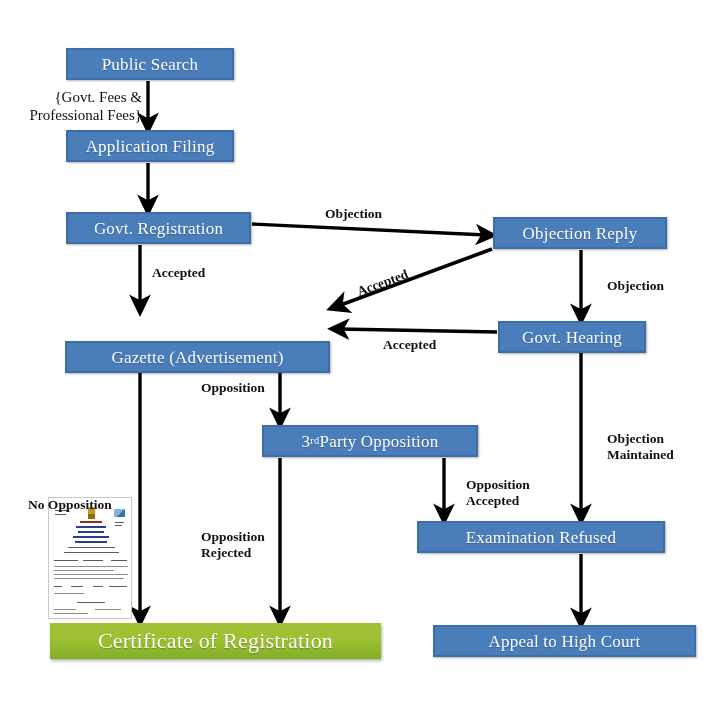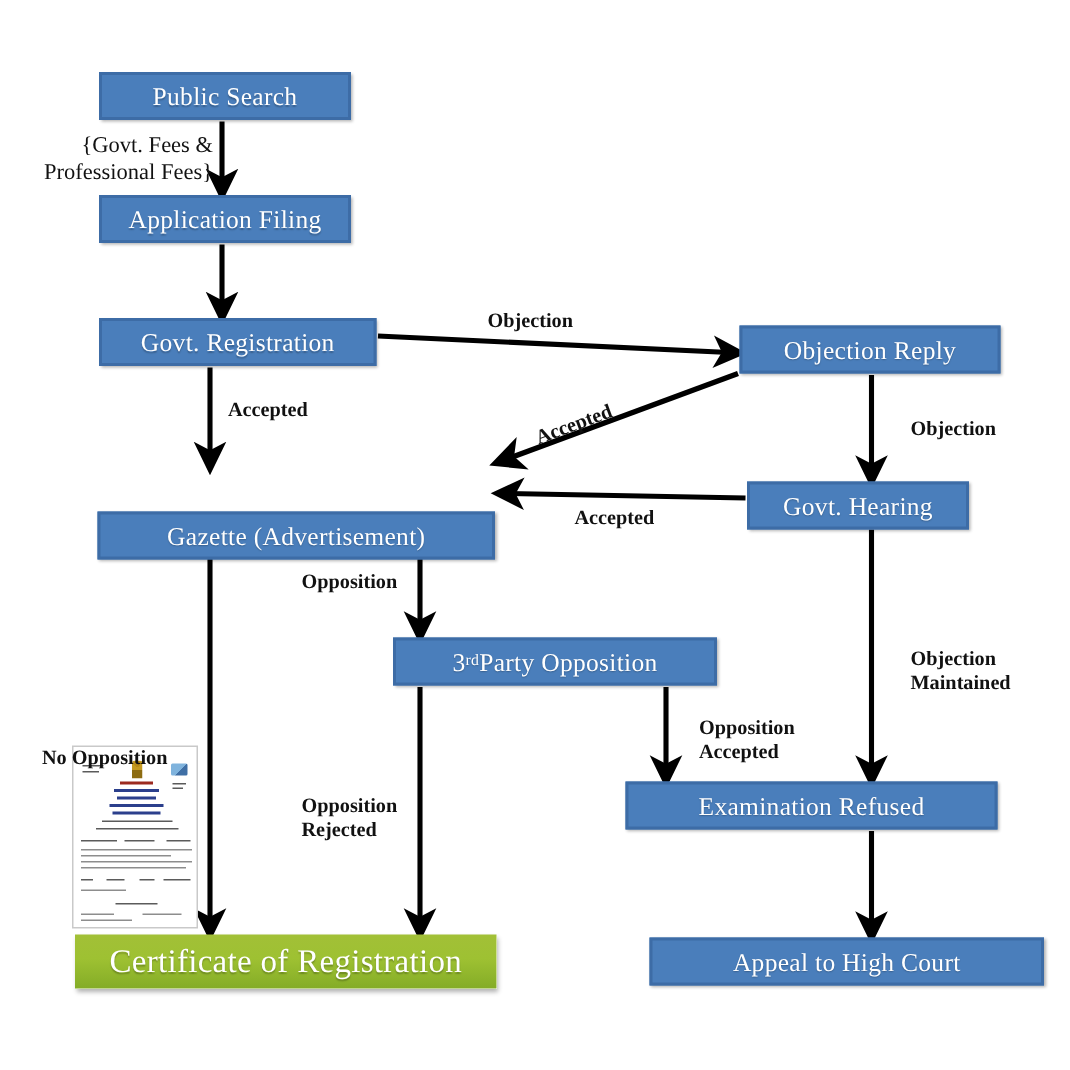--- a/index.html
+++ b/index.html
@@ -210,21 +210,21 @@
   <div class="node" style="left:262px; top:425px; width:216px; height:32px;">
     <span>3</span>
       <span class="sup">rd</span>
       <span> Party Opposition</span>
   </div>
 
   <div class="node" style="left:417px; top:521px; width:248px; height:32px;">
     <span>Examination Refused</span>
   </div>
 
-  <div class="node terminal" style="left:50px; top:623px; width:281px; height:36px;">
+  <div class="node terminal" style="left:50px; top:623px; width:331px; height:36px;">
     <span>Certificate of Registration</span>
   </div>
 
   <div class="node" style="left:433px; top:625px; width:263px; height:32px;">
     <span>Appeal to High Court</span>
   </div>
 
   <div class="edge-label plain" style="left:2px; top:88px; width:140px;">{Govt.  Fees &amp;
 Professional  Fees}</div>
 

